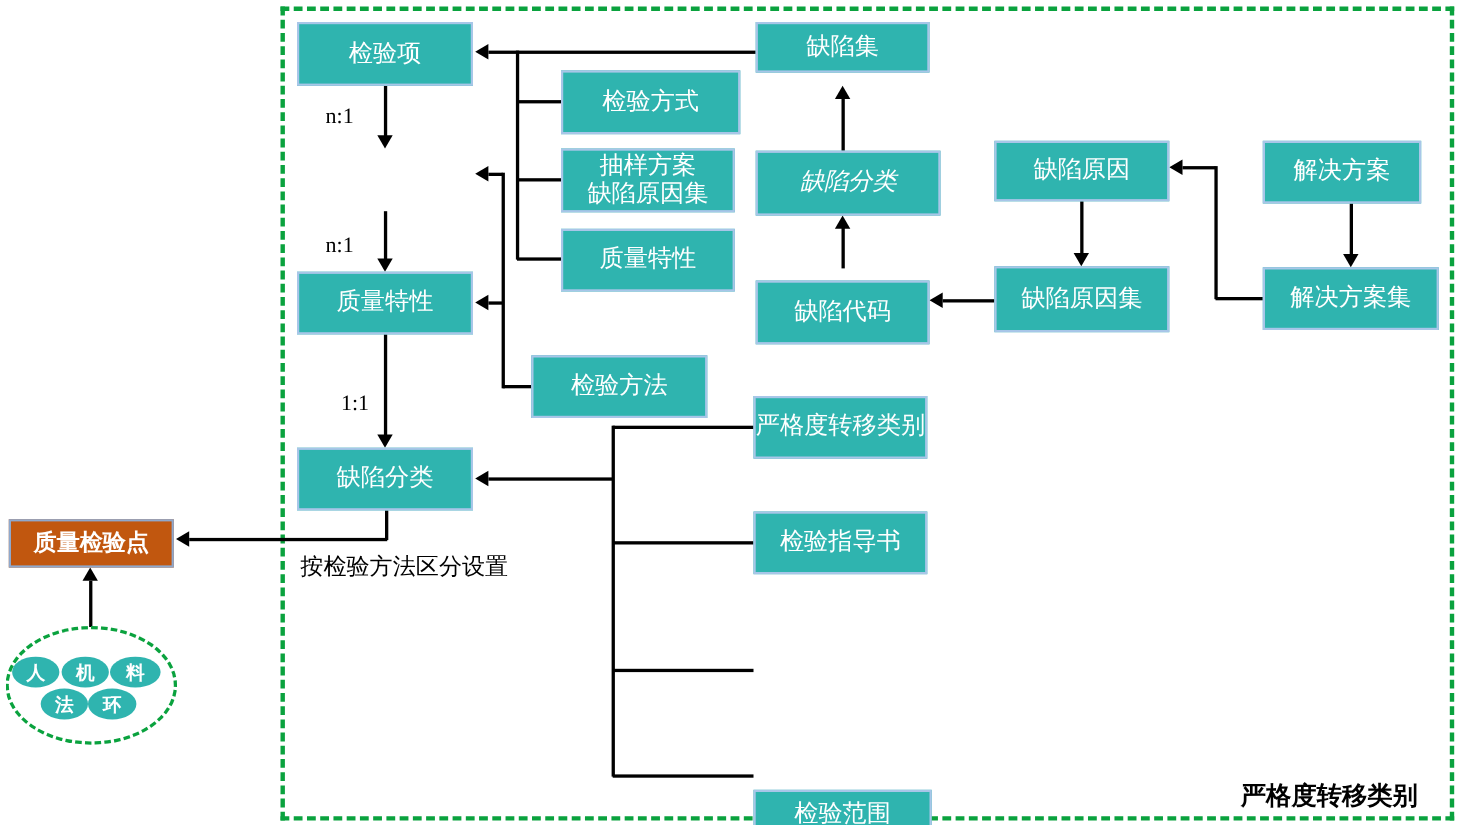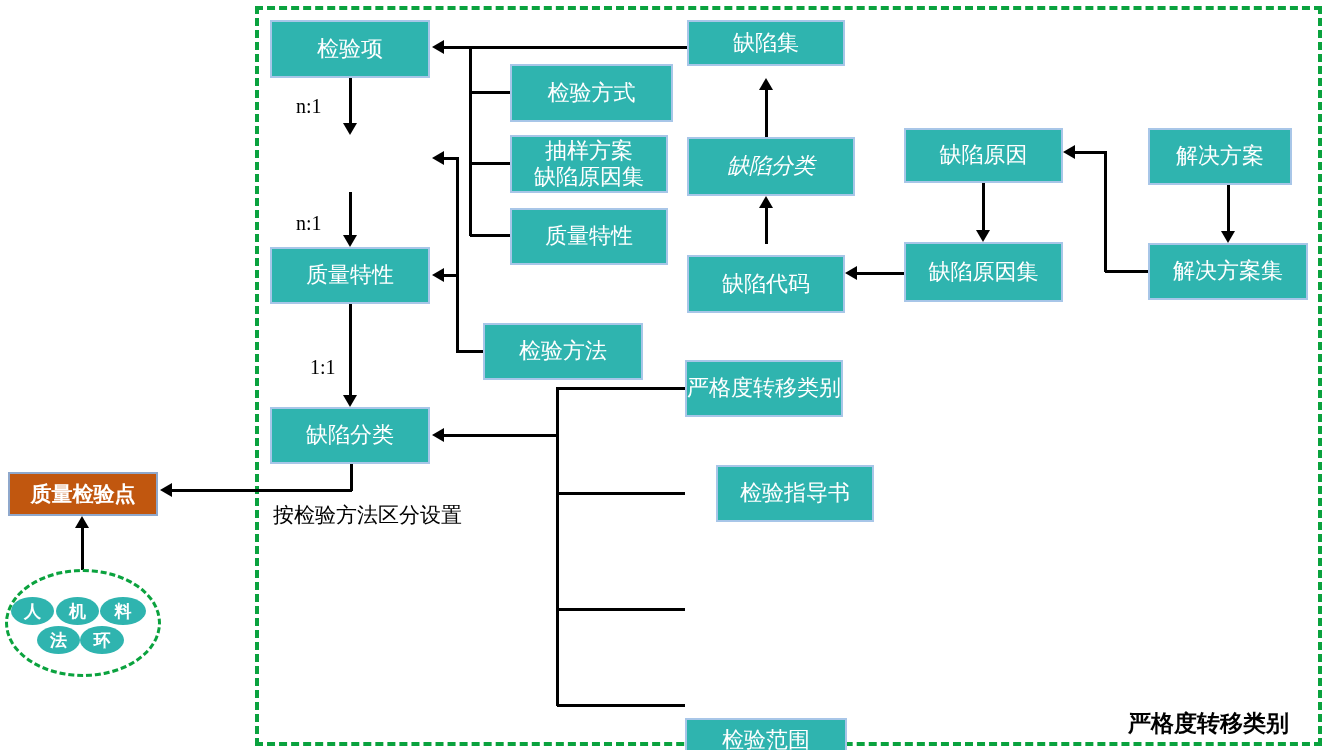--- a/index.html
+++ b/index.html
@@ -106,21 +106,21 @@
   <div class="node" style="left:687px;top:137px;width:168px;height:59px;font-style:italic;">缺陷分类</div>
   <div class="node" style="left:687px;top:244px;width:158px;height:58px;margin-top:11px;">缺陷代码</div>
 
   <div class="node" style="left:904px;top:128px;width:159px;height:55px;">缺陷原因</div>
   <div class="node" style="left:904px;top:242px;width:159px;height:60px;">缺陷原因集</div>
 
   <div class="node" style="left:1148px;top:128px;width:144px;height:57px;">解决方案</div>
   <div class="node" style="left:1148px;top:243px;width:160px;height:57px;">解决方案集</div>
 
   <div class="node" style="left:685px;top:360px;width:158px;height:57px;">严格度转移类别</div>
-  <div class="node" style="left:685px;top:465px;width:158px;height:57px;margin-left:31px;">检验指导书</div>
+  <div class="node" style="left:685px;top:465px;width:158px;height:57px;">检验指导书</div>
   <div class="node" style="left:685px;top:718px;width:162px;height:44px;">检验范围</div>
 
   <div class="node orange" style="left:8px;top:472px;width:150px;height:44px;">质量检验点</div>
 
   <div class="rel" style="left:296px;top:95px;">n:1</div>
   <div class="rel" style="left:296px;top:212px;">n:1</div>
   <div class="rel" style="left:298px;top:356px;margin-left:12px;">1:1</div>
 
   <div class="annotation" style="left:273px;top:501px;">按检验方法区分设置</div>
   <div class="frame-title" style="left:1128px;top:708px;">严格度转移类别</div>

